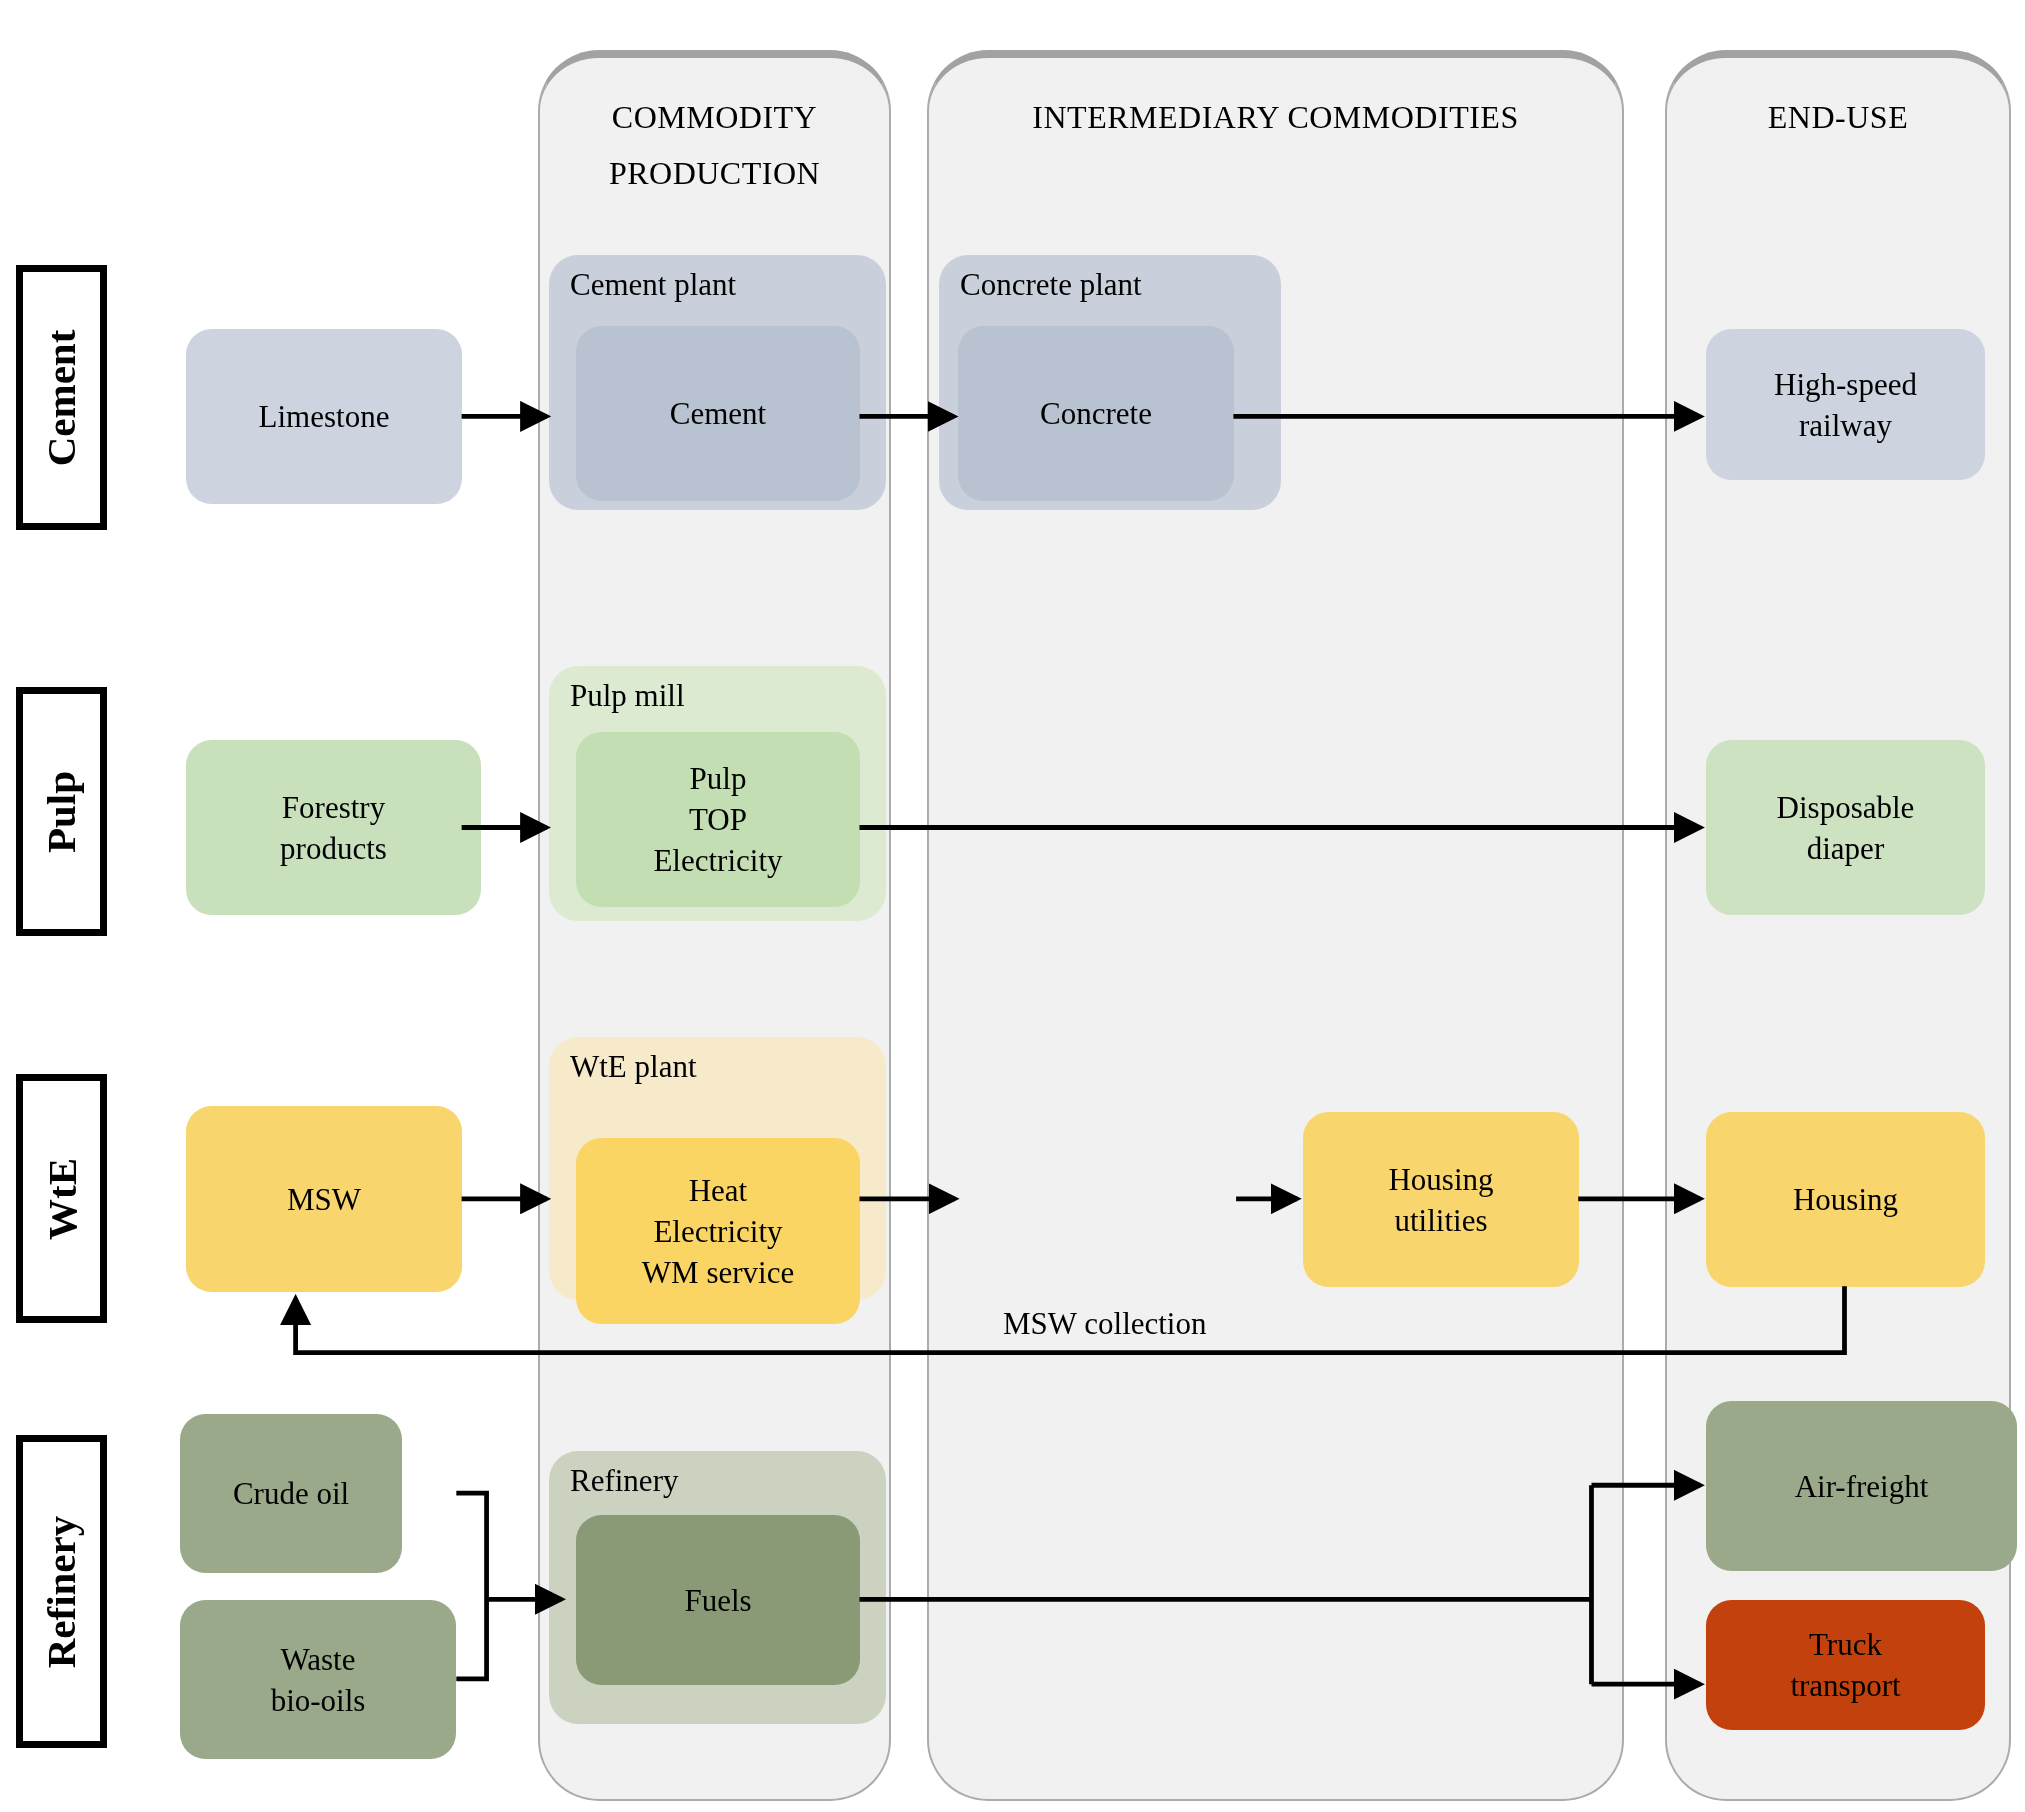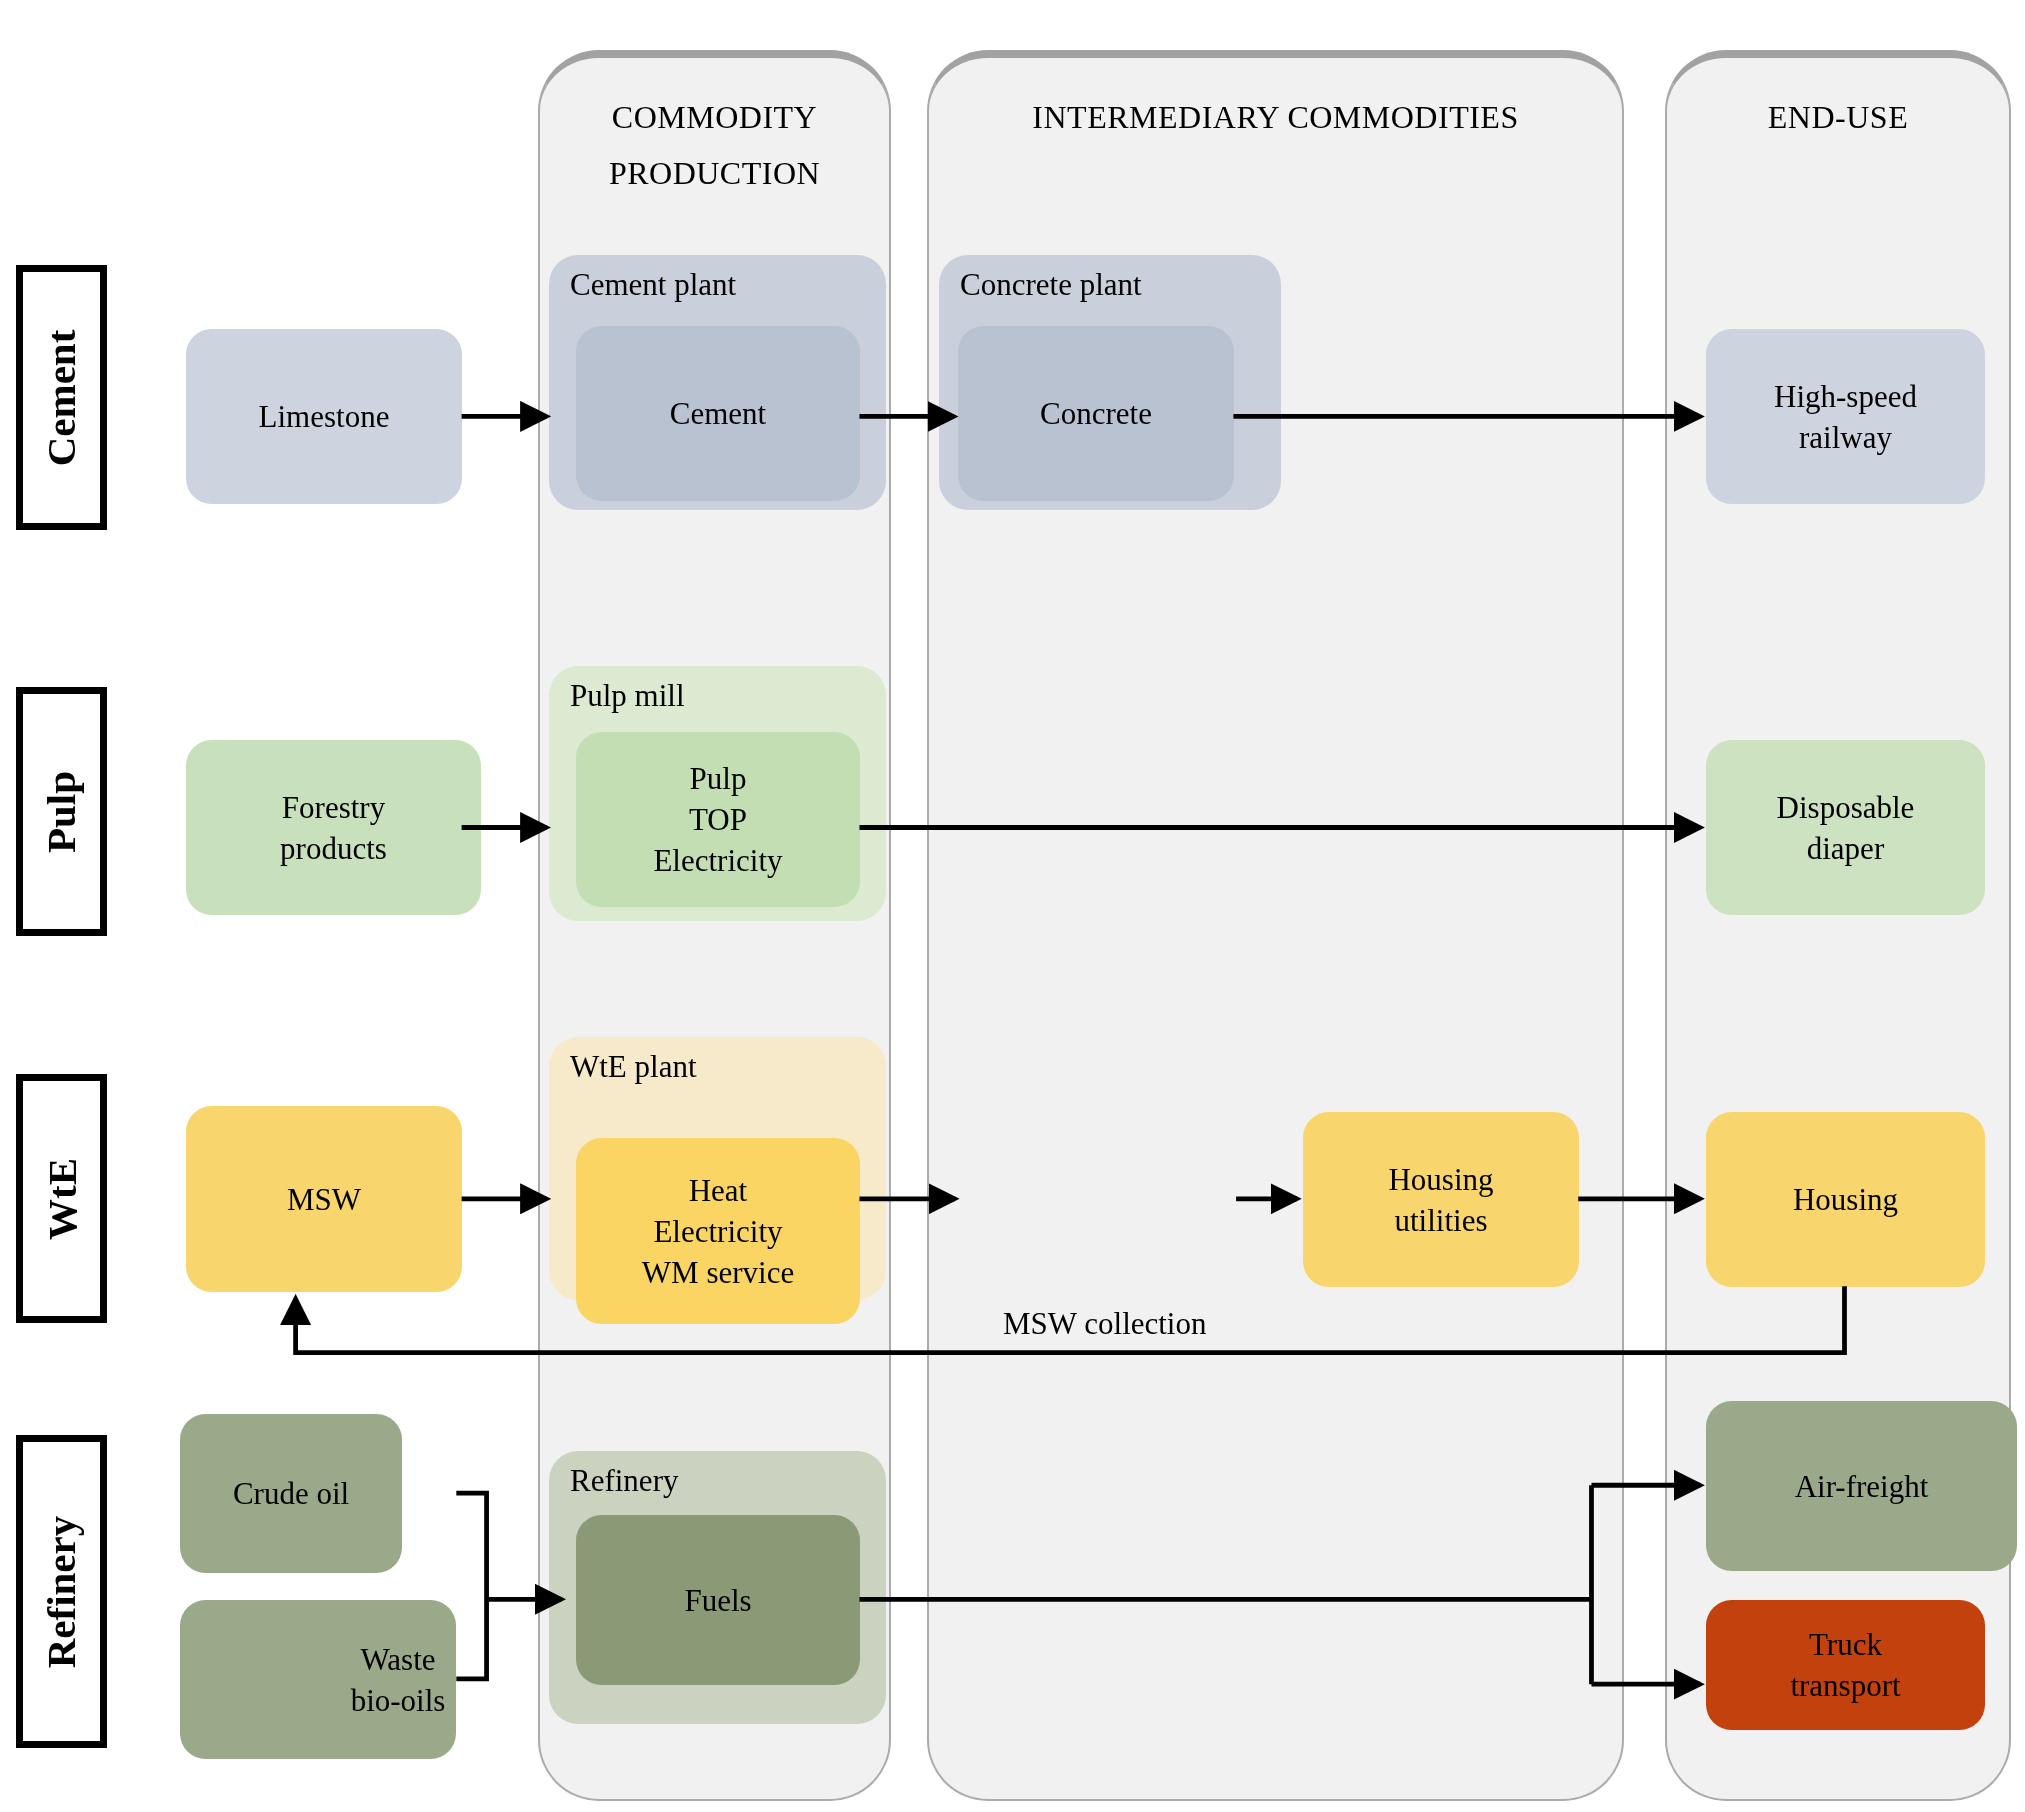--- a/index.html
+++ b/index.html
@@ -96,21 +96,21 @@
     <span>Cement</span>
   </div>
 
   <div class="group" style="left: 939px; top: 255px; width: 342px; height: 255px; background: rgb(201, 208, 220);">
     <div class="group-label">Concrete plant</div>
   </div>
   <div class="node" style="left: 958px; top: 326px; width: 276px; height: 175px; background: rgb(184, 194, 209);">
     <span>Concrete</span>
   </div>
 
-  <div class="node" style="left: 1706px; top: 329px; width: 279px; height: 175px; background: rgb(205, 211, 223);">
+  <div class="node" style="left: 1706px; top: 329px; width: 279px; height: 151px; background: rgb(205, 211, 223);">
     <span>High-speed
 railway</span>
   </div>
 
   <div class="node" style="left: 186px; top: 740px; width: 295px; height: 175px; background: rgb(200, 224, 188);">
     <span>Forestry
 products</span>
   </div>
 
   <div class="group" style="left: 549px; top: 666px; width: 337px; height: 255px; background: rgb(220, 234, 210);">
@@ -146,21 +146,21 @@
   </div>
   <div class="node" style="left: 1706px; top: 1112px; width: 279px; height: 175px; background: rgb(249, 213, 110);">
     <span>Housing</span>
   </div>
 
   <div class="edge-label" style="left:1003px;top:1306px;">MSW collection</div>
 
   <div class="node" style="left: 180px; top: 1414px; width: 222px; height: 159px; background: rgb(154, 169, 138);">
     <span>Crude oil</span>
   </div>
-  <div class="node" style="left: 180px; top: 1600px; width: 276px; height: 159px; background: rgb(154, 169, 138); justify-content: flex-end;">
+  <div class="node" style="left: 180px; top: 1600px; width: 276px; height: 159px; background: rgb(154, 169, 138);">
     <span>Waste
 bio-oils</span>
   </div>
 
   <div class="group" style="left: 549px; top: 1451px; width: 337px; height: 273px; background: rgb(203, 211, 192);">
     <div class="group-label">Refinery</div>
   </div>
   <div class="node" style="left: 576px; top: 1515px; width: 284px; height: 170px; background: rgb(138, 154, 118);">
     <span>Fuels</span>
   </div>

